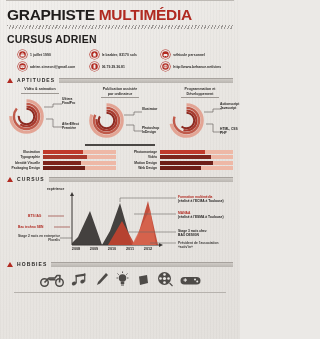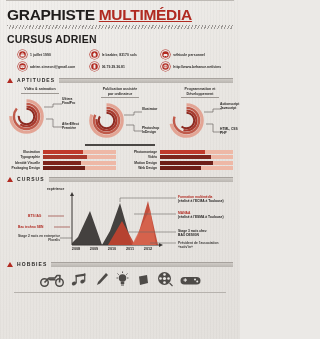--- a/index.html
+++ b/index.html
@@ -20,21 +20,21 @@
   .hdr-rule { height:1px; background:#bdb9b4; margin:0 6px; }
   .title {
     margin: 5px 7px 0 7px;
     font-weight: bold;
     font-size: 15.5px;
     letter-spacing: -0.3px;
     line-height: 17px;
     white-space: nowrap;
   }
   .title .t1 { color:#1f1d1c; }
-  .title .t2 { color:#b02a21;text-decoration:underline; }
+  .title .t2 { color:#b02a21; }
   .hatch {
     margin: 2px 7px 0 7px;
     height: 4px;
     background: repeating-linear-gradient(115deg,#8d8986 0px,#8d8986 1px,transparent 1px,transparent 3px);
     opacity:.85;
   }
   .name {
     margin: 4px 7px 0 7px;
     font-size: 10.5px;
     font-weight: bold;

